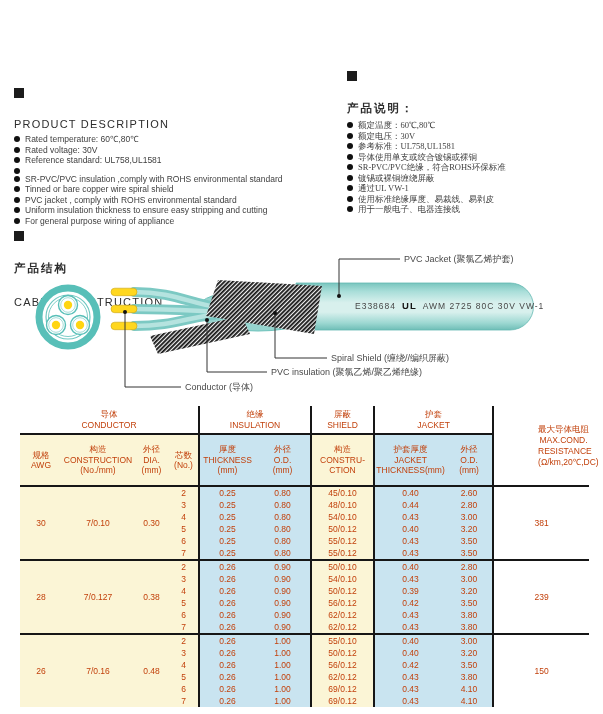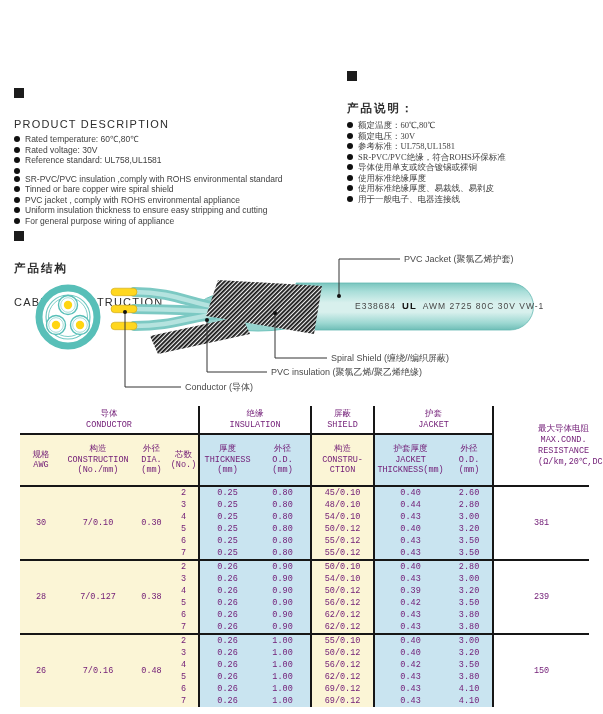--- a/index.html
+++ b/index.html
@@ -19,21 +19,21 @@
           line-height:10.5px; color:#3e3e3e; }
   .blt { width:6px; height:6px; border-radius:50%; background:#101010; flex:none; margin-top:2px; }
 
   
   .diagram { position:absolute; left:0; top:246px; }
   .dia-label { font-size:9px; fill:#4a4a4a; }
   .jacket-print { font-size:8.5px; fill:#474747; letter-spacing:1px; }
 
   
   .spec { position:absolute; left:20px; top:406px; width:569px;
-          border-collapse:collapse; table-layout:fixed; color:#701a75;font-family:Liberation Mono, monospace; }
+          border-collapse:collapse; table-layout:fixed; color:#c2410c; }
   .spec th, .spec td { padding:0; margin:0; text-align:center; vertical-align:middle;
           font-weight:normal; white-space:pre-line; font-size:8.5px; }
   .spec thead tr.grp th { height:27px; line-height:11px; background:#ffffff;
           border-bottom:2px solid #161616; }
   .spec thead tr.sub th { height:50px; line-height:10.5px; }
   .spec thead th.res { border-bottom:2px solid #161616;padding-left:44px; }
   .spec thead tr.sub th { border-bottom:2px solid #161616; }
   .spec tbody td { height:12px; line-height:12px; }
   .y { background:#FBF5D6; }
   .b { background:#C9E4F0; }
@@ -70,21 +70,21 @@
       <div class="item">
           <span class="blt"></span>
           <span>SR-PVC/PVC insulation ,comply with ROHS environmental standard</span>
         </div>
       <div class="item">
           <span class="blt"></span>
           <span>Tinned or bare copper wire spiral shield</span>
         </div>
       <div class="item">
           <span class="blt"></span>
-          <span>PVC jacket , comply with ROHS environmental appliance</span>
+          <span>PVC jacket , comply with ROHS environmental standard</span>
         </div>
       <div class="item">
           <span class="blt"></span>
           <span>Uniform insulation thickness to ensure easy stripping and cutting</span>
         </div>
       <div class="item">
           <span class="blt"></span>
           <span>For general purpose wiring of appliance</span>
         </div>
     </div>
@@ -103,29 +103,33 @@
       <div class="item">
           <span class="blt"></span>
           <span>额定电压：30V</span>
         </div>
       <div class="item">
           <span class="blt"></span>
           <span>参考标准：UL758,UL1581</span>
         </div>
       <div class="item">
           <span class="blt"></span>
+          <span>导体使用单支或绞合镀锡或裸铜</span>
+        </div>
+      <div class="item">
+          <span class="blt"></span>
           <span>SR-PVC/PVC绝缘，符合ROHS环保标准</span>
         </div>
       <div class="item">
           <span class="blt"></span>
-          <span>导体使用单支或绞合镀锡或裸铜</span>
-        </div>
-      <div class="item">
-          <span class="blt"></span>
-          <span>使用标准绝缘厚度</span>
+          <span>镀锡或裸铜缠绕屏蔽</span>
+        </div>
+      <div class="item">
+          <span class="blt"></span>
+          <span>通过UL VW-1</span>
         </div>
       <div class="item">
           <span class="blt"></span>
           <span>使用标准绝缘厚度、易裁线、易剥皮</span>
         </div>
       <div class="item">
           <span class="blt"></span>
           <span>用于一般电子、电器连接线</span>
         </div>
     </div>

